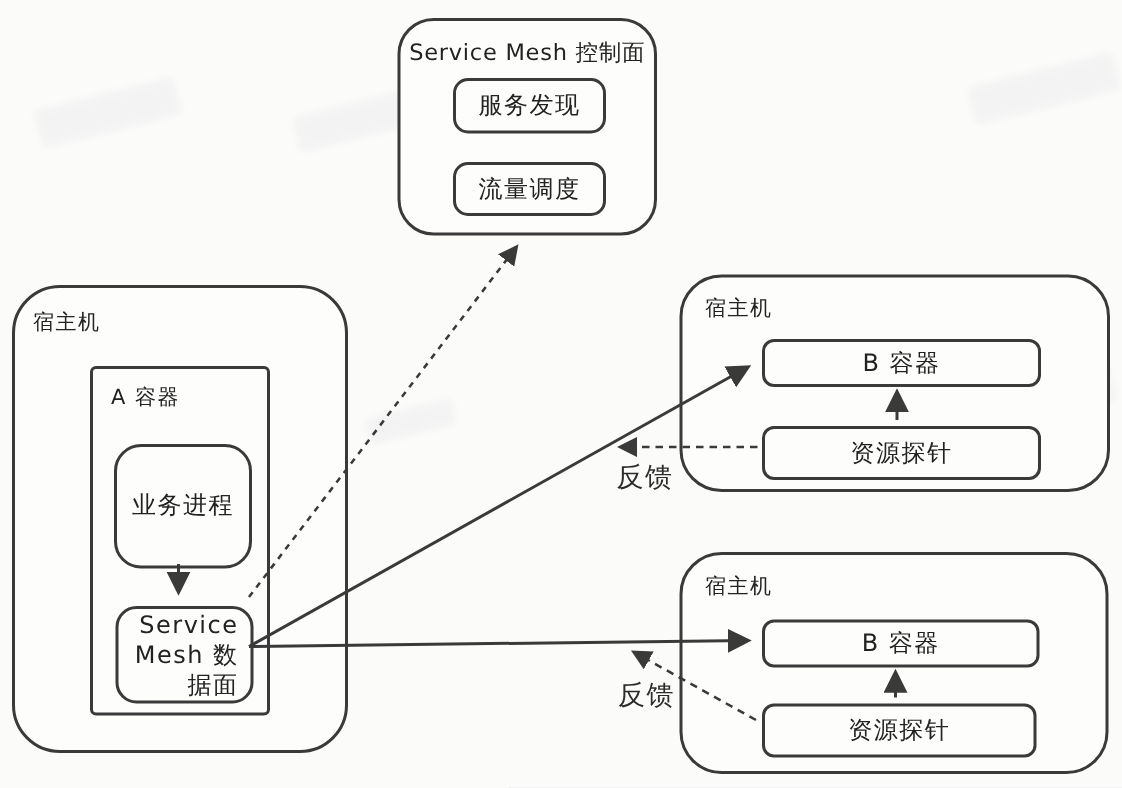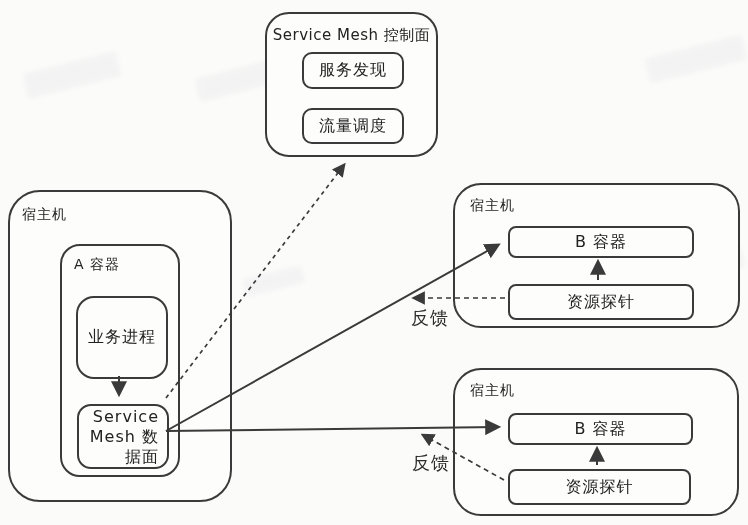--- a/index.html
+++ b/index.html
@@ -7,21 +7,21 @@
     position:relative;width:748px;height:525px;margin:0 auto;
     background:#fbfbfa;overflow:hidden;
     font-family:"DejaVu Sans","Liberation Sans",sans-serif;
     color:#222;
   }
   .box{
     position:absolute;border:2px solid #3a3a3a;background:#fdfdfc;
     box-sizing:border-box;
   }
   .host{border-radius:28px;}
-  .container-box{border-radius:20px;}
+  .container-box{border-radius:4px;}
   .node{
     border-radius:10px;display:flex;align-items:center;justify-content:center;
     text-align:right;font-size:16px;letter-spacing:1px;
   }
   .corner-label{
     position:absolute;font-size:14px;letter-spacing:1px;white-space:nowrap;
   }
   .edge-label{
     position:absolute;font-size:18px;letter-spacing:1px;color:#2c2c2c;
   }

